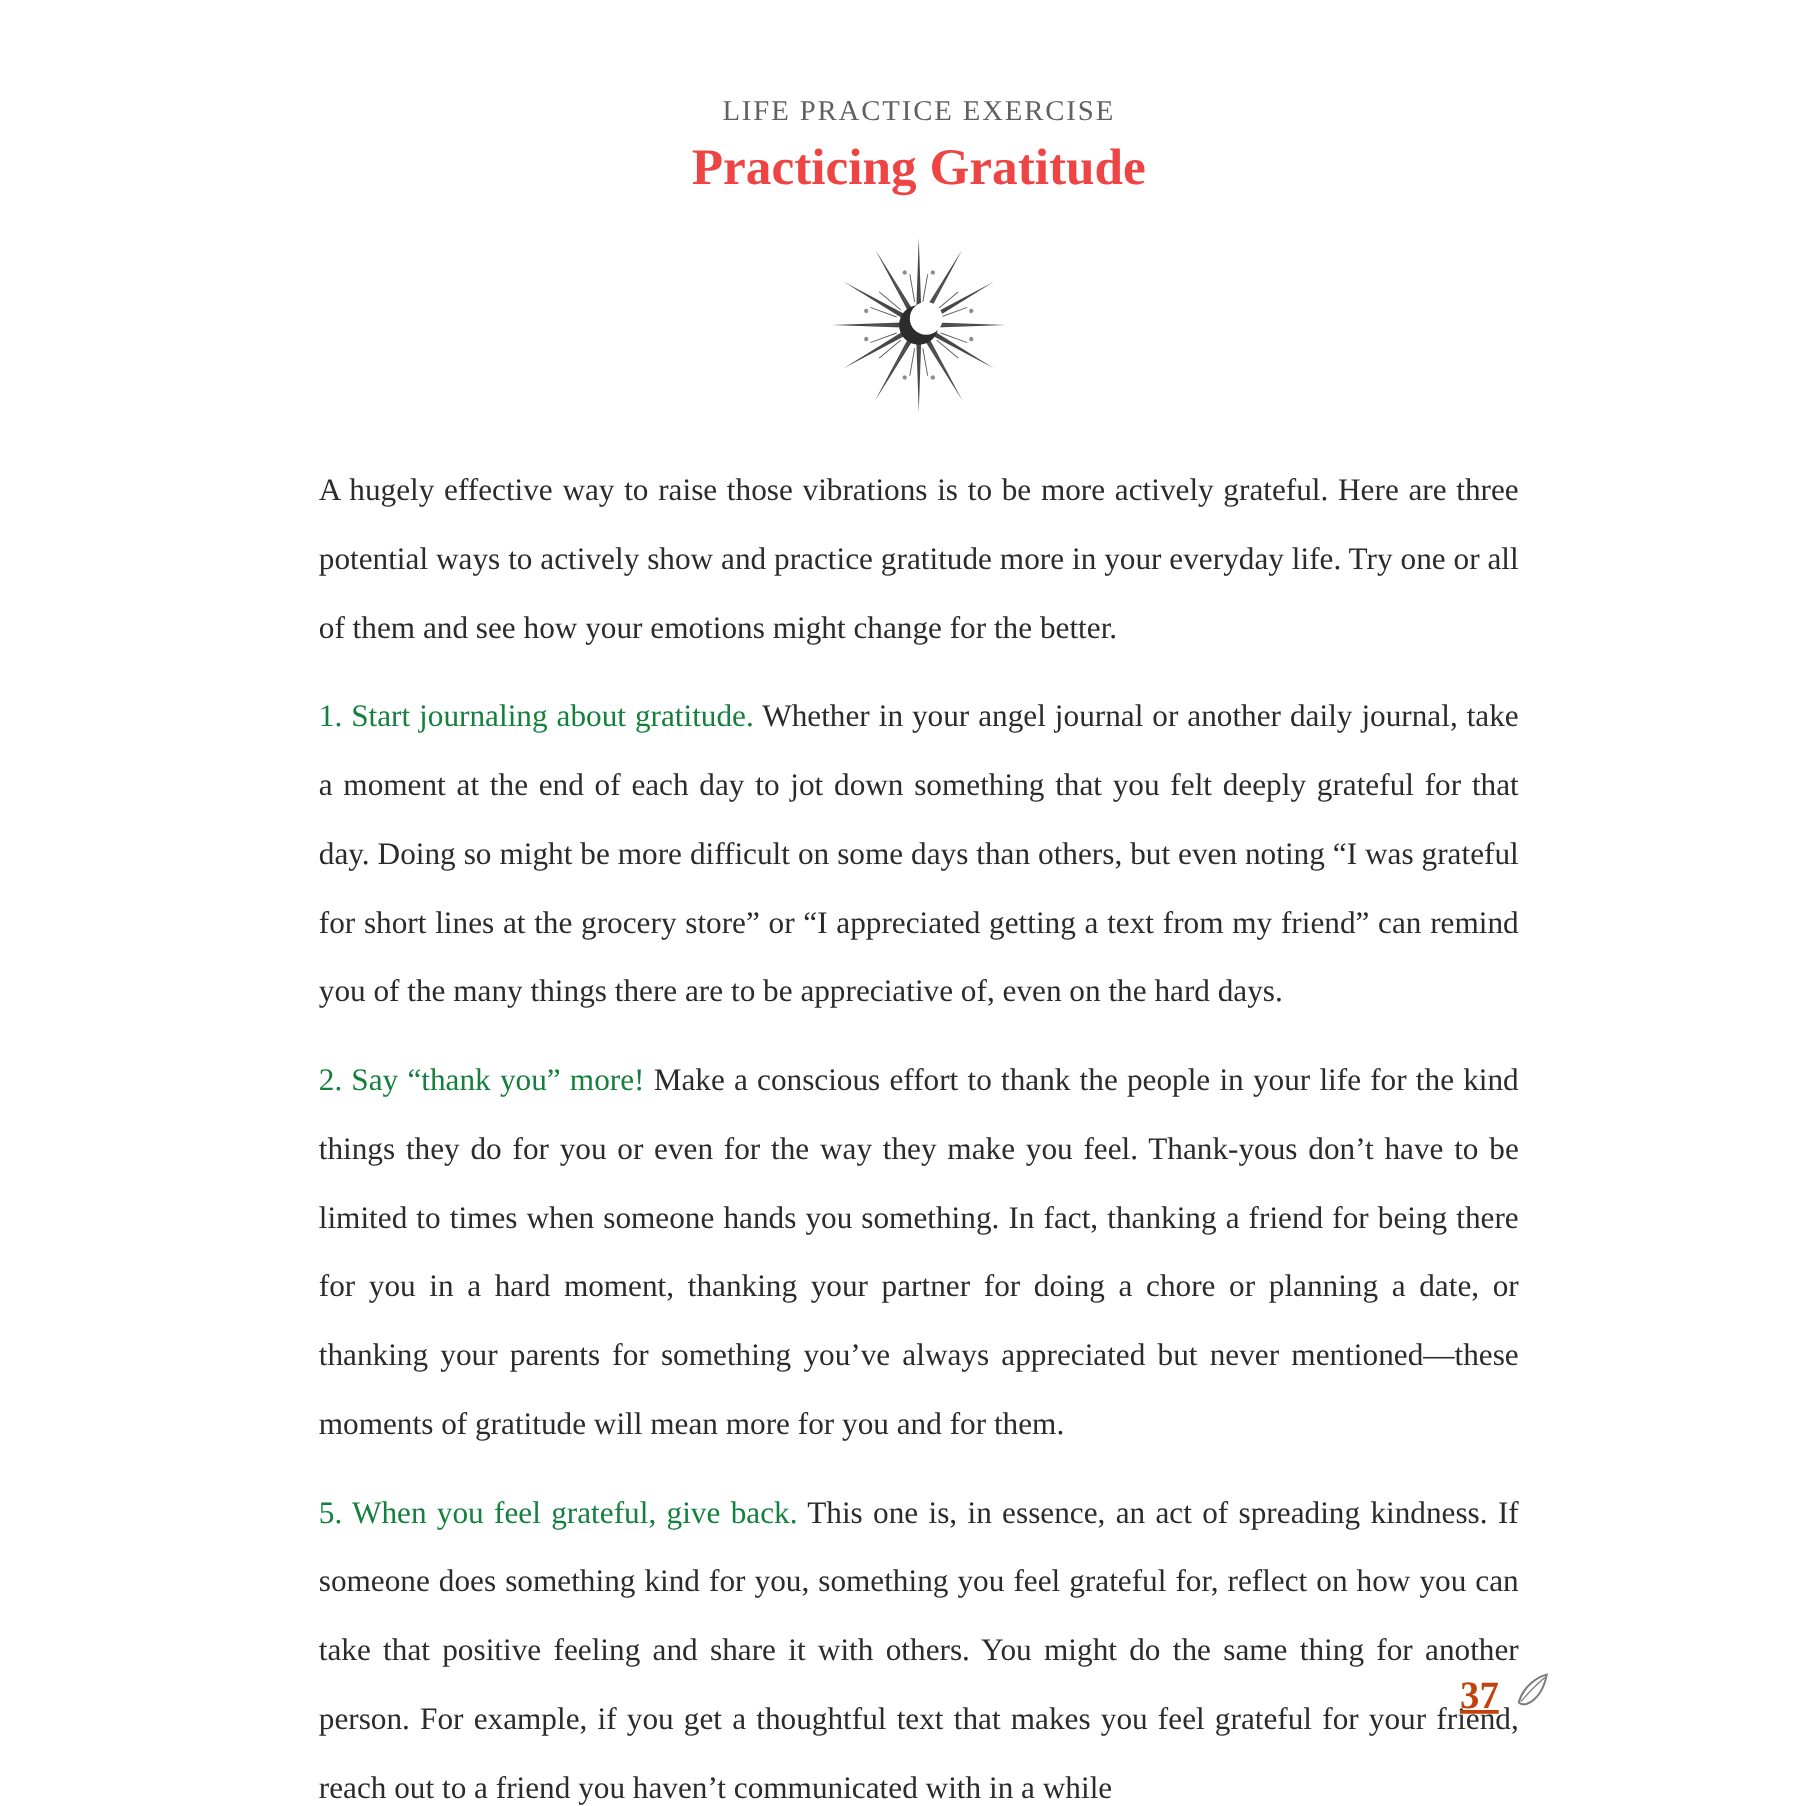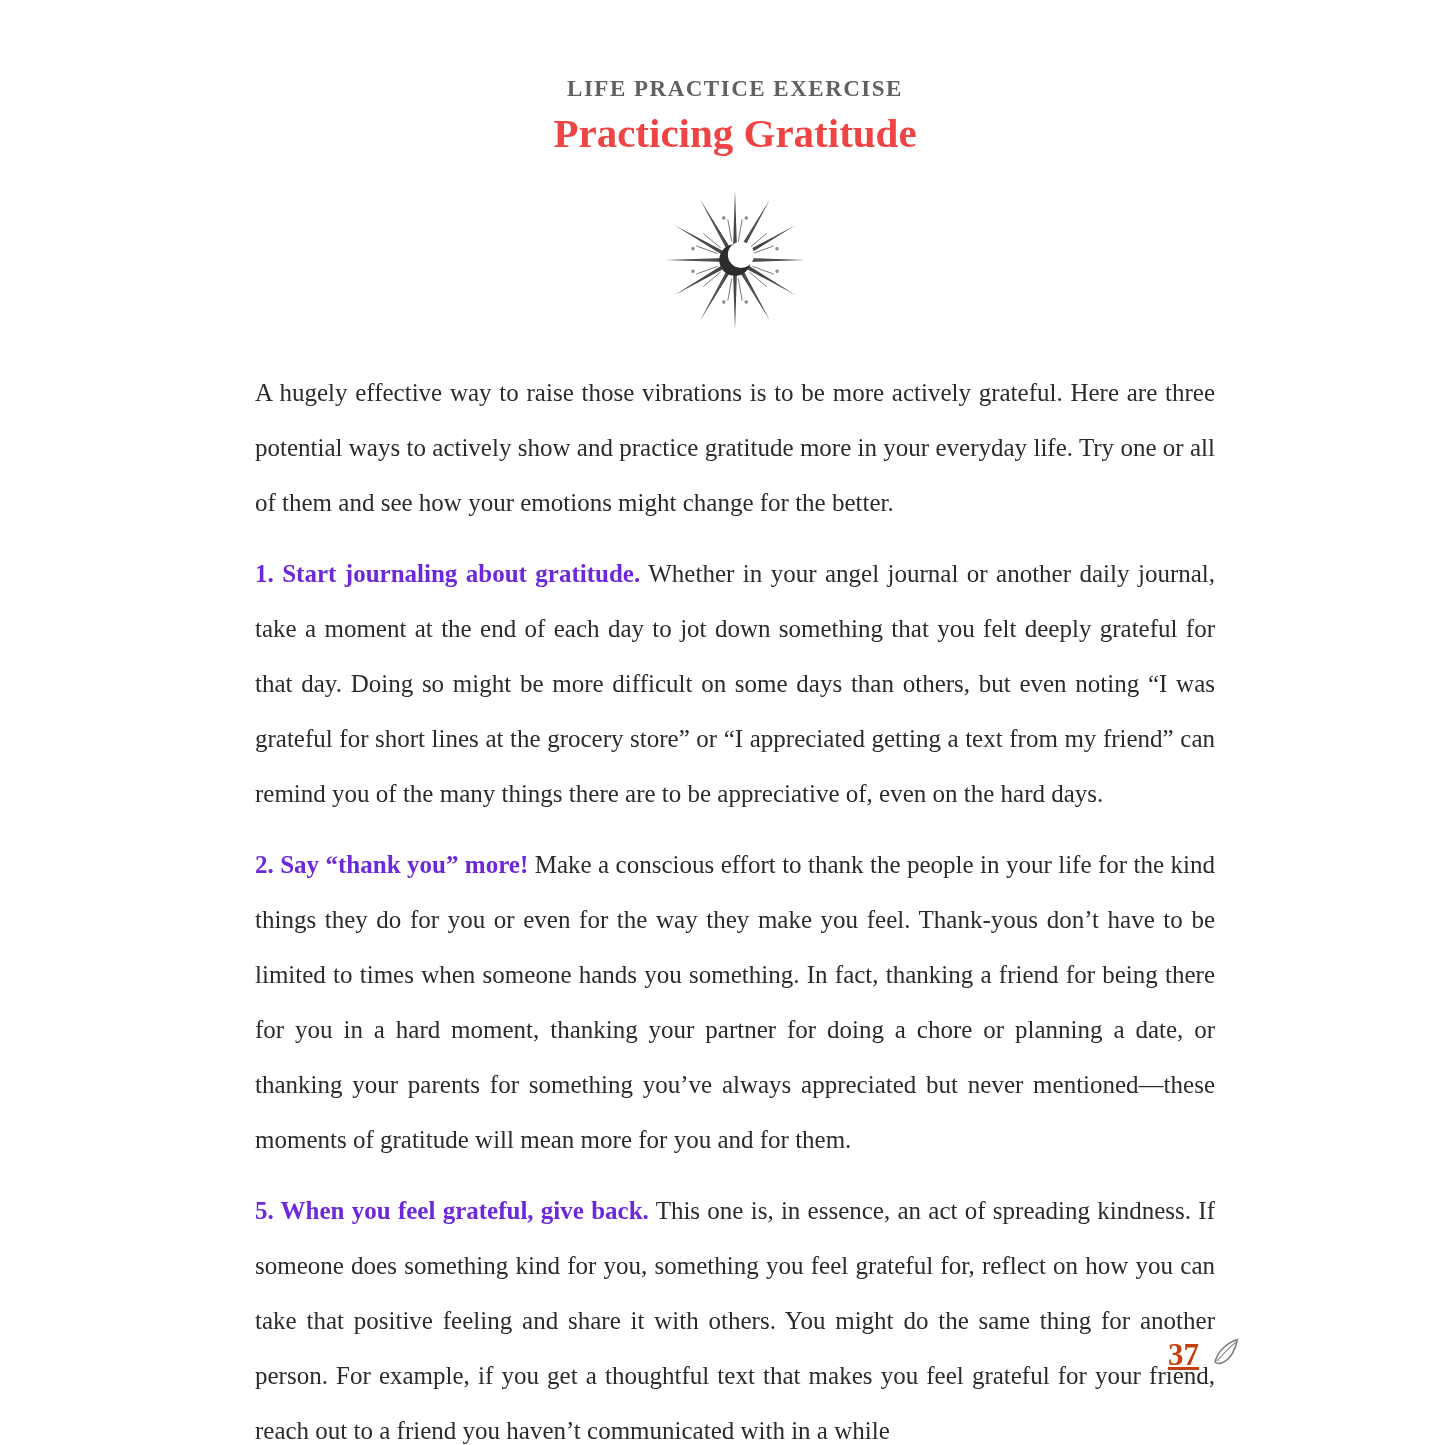--- a/index.html
+++ b/index.html
@@ -18,21 +18,21 @@
   .content {
     position: absolute;
     left: 255px;
     top: 0;
     width: 960px;
   }
   .eyebrow {
     margin-top: 76px;
     text-align: center;
     font-size: 23px;
-    font-weight: 700;
+    font-weight: 400;
     letter-spacing: 1.5px;
     color: #616161;
   }
   .title {
     margin-top: 6px;
     text-align: center;
     font-size: 41px;
     line-height: 50px;
     font-weight: 700;
     color: #ef4444;
@@ -48,22 +48,22 @@
     line-height: 55px;
     text-align: justify;
   }
   .bodytext p {
     margin: 0 0 16px 0;
   }
   .bodytext p.intro {
     margin-top: 30px;
   }
   .bodytext b {
-    font-weight: 700;
-    color: #6d28d9;
+    font-weight: 400;
+    color: #15803d;
   }
   .footer {
     position: absolute;
     top: 1348px;
     left: 255px;
     width: 960px;
     text-align: center;
     font-size: 19px;
     font-weight: 700;
     letter-spacing: 2px;

